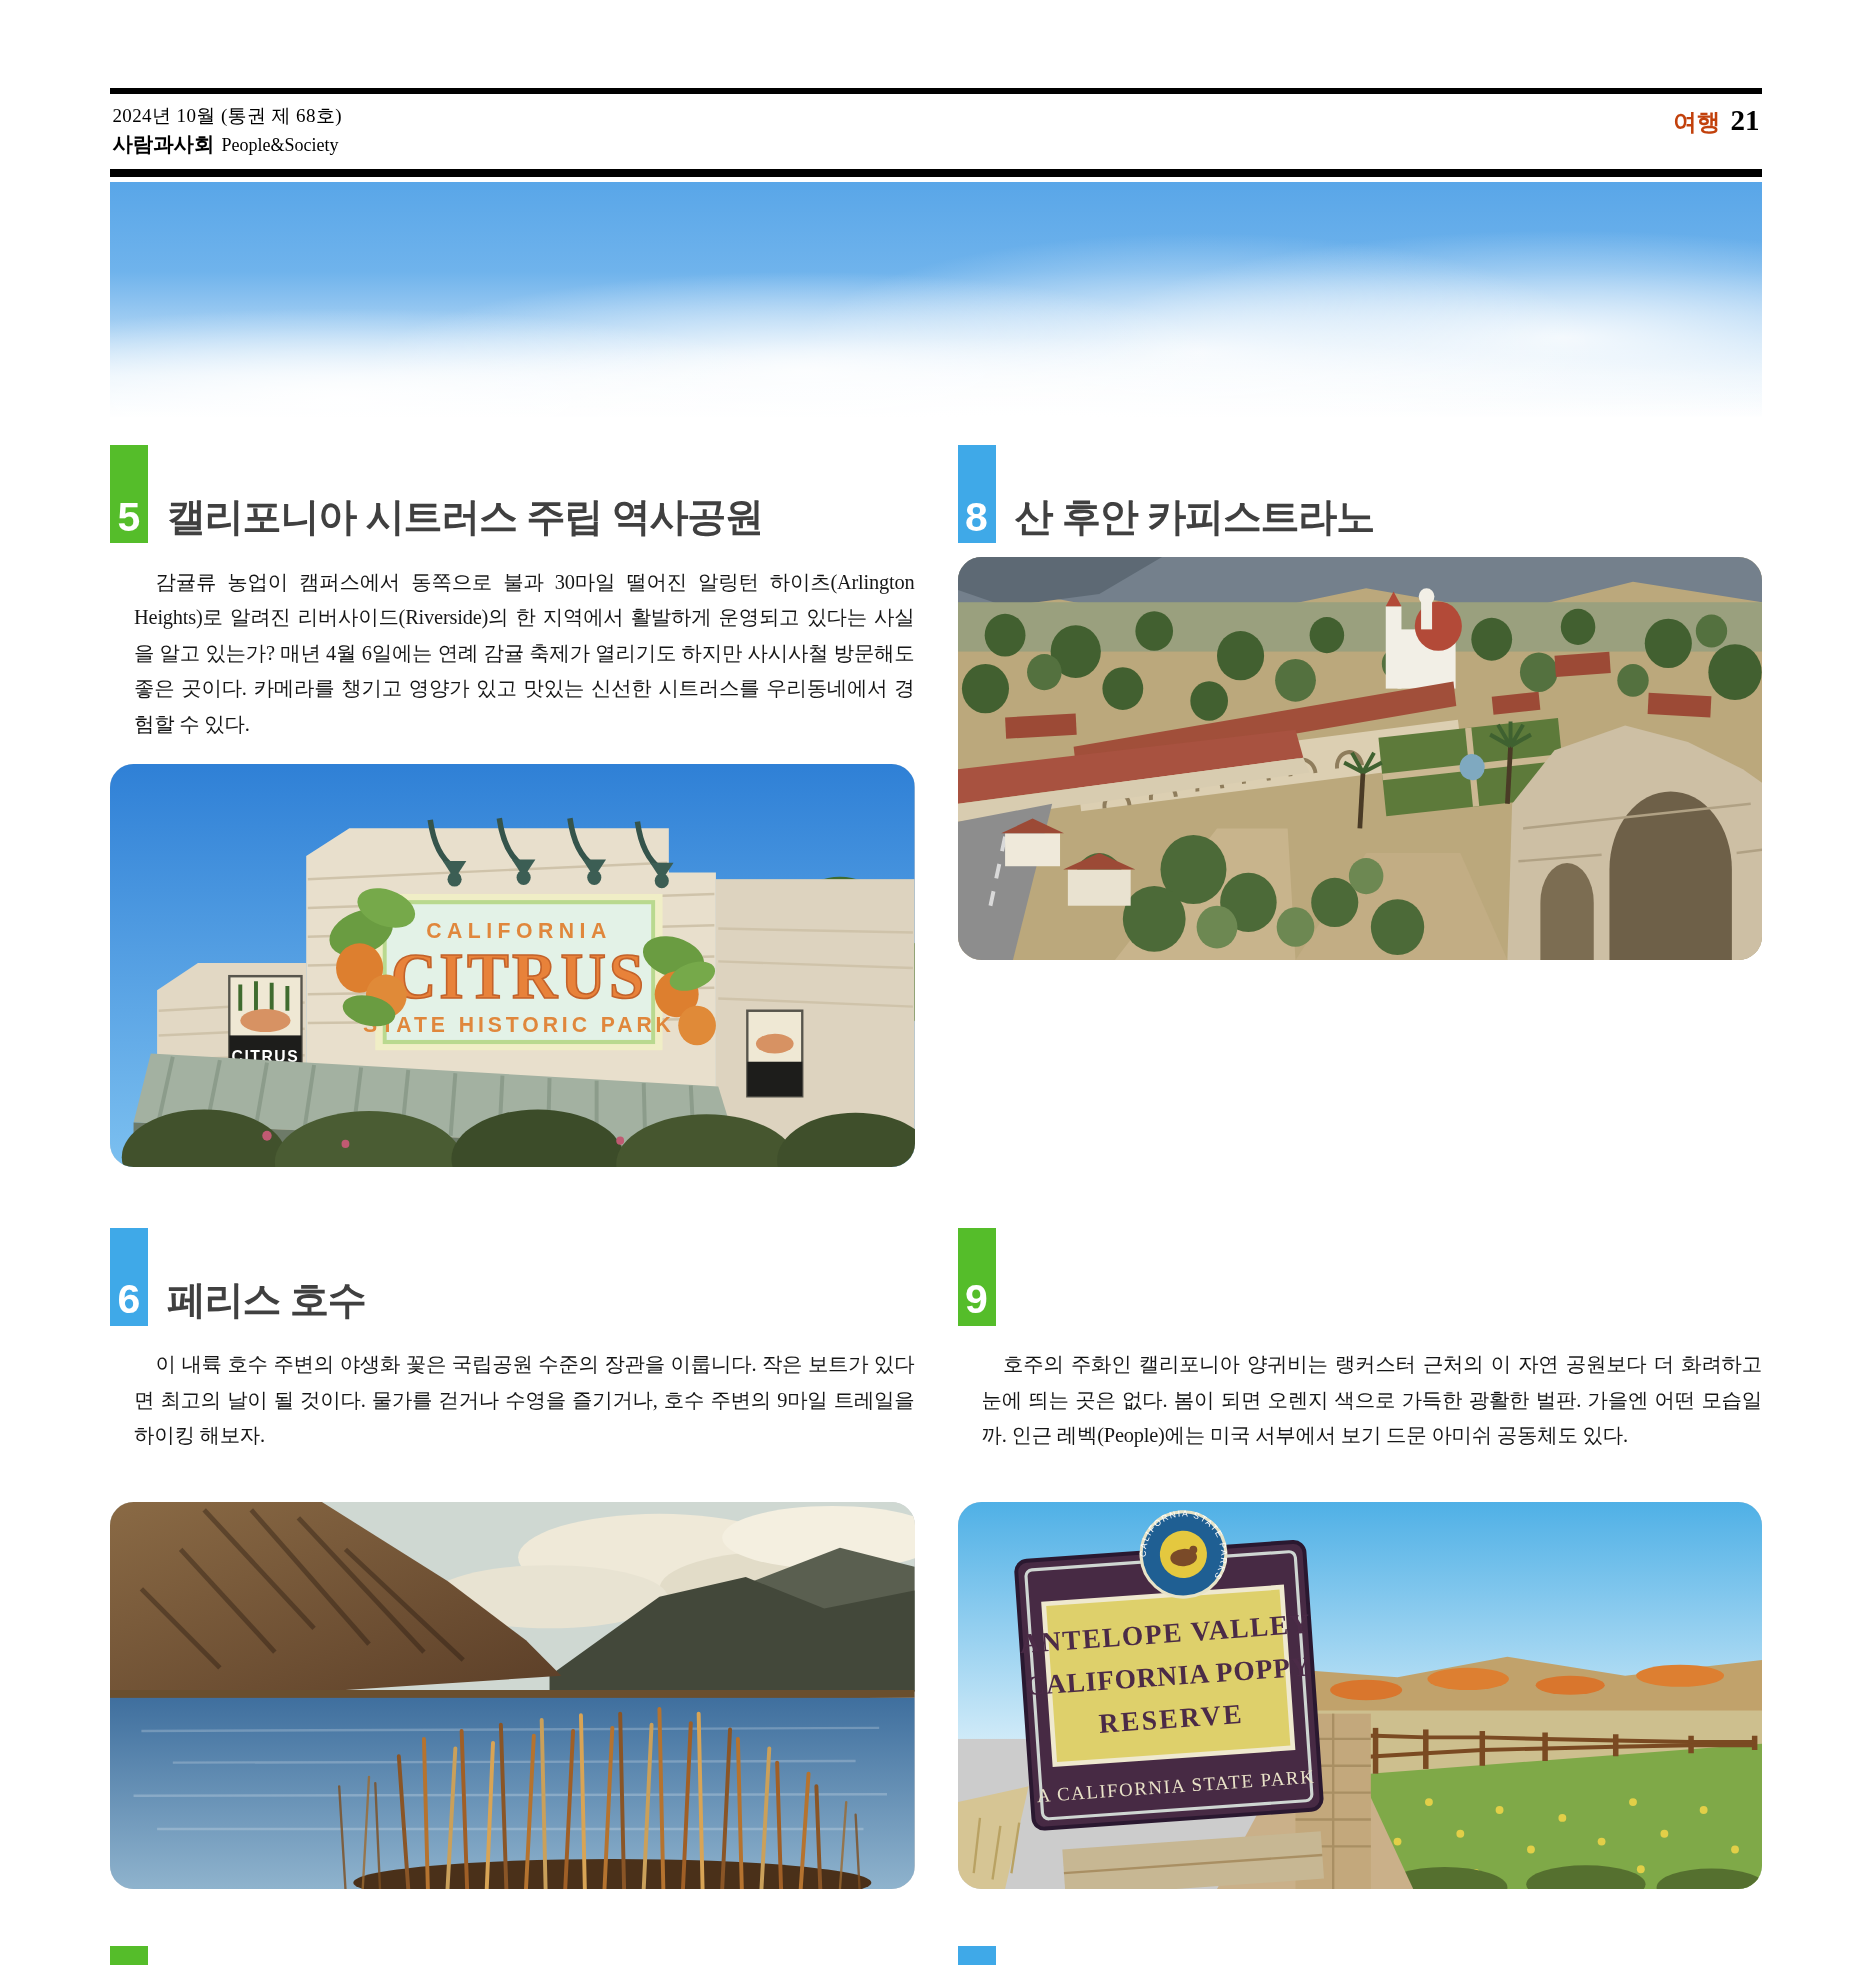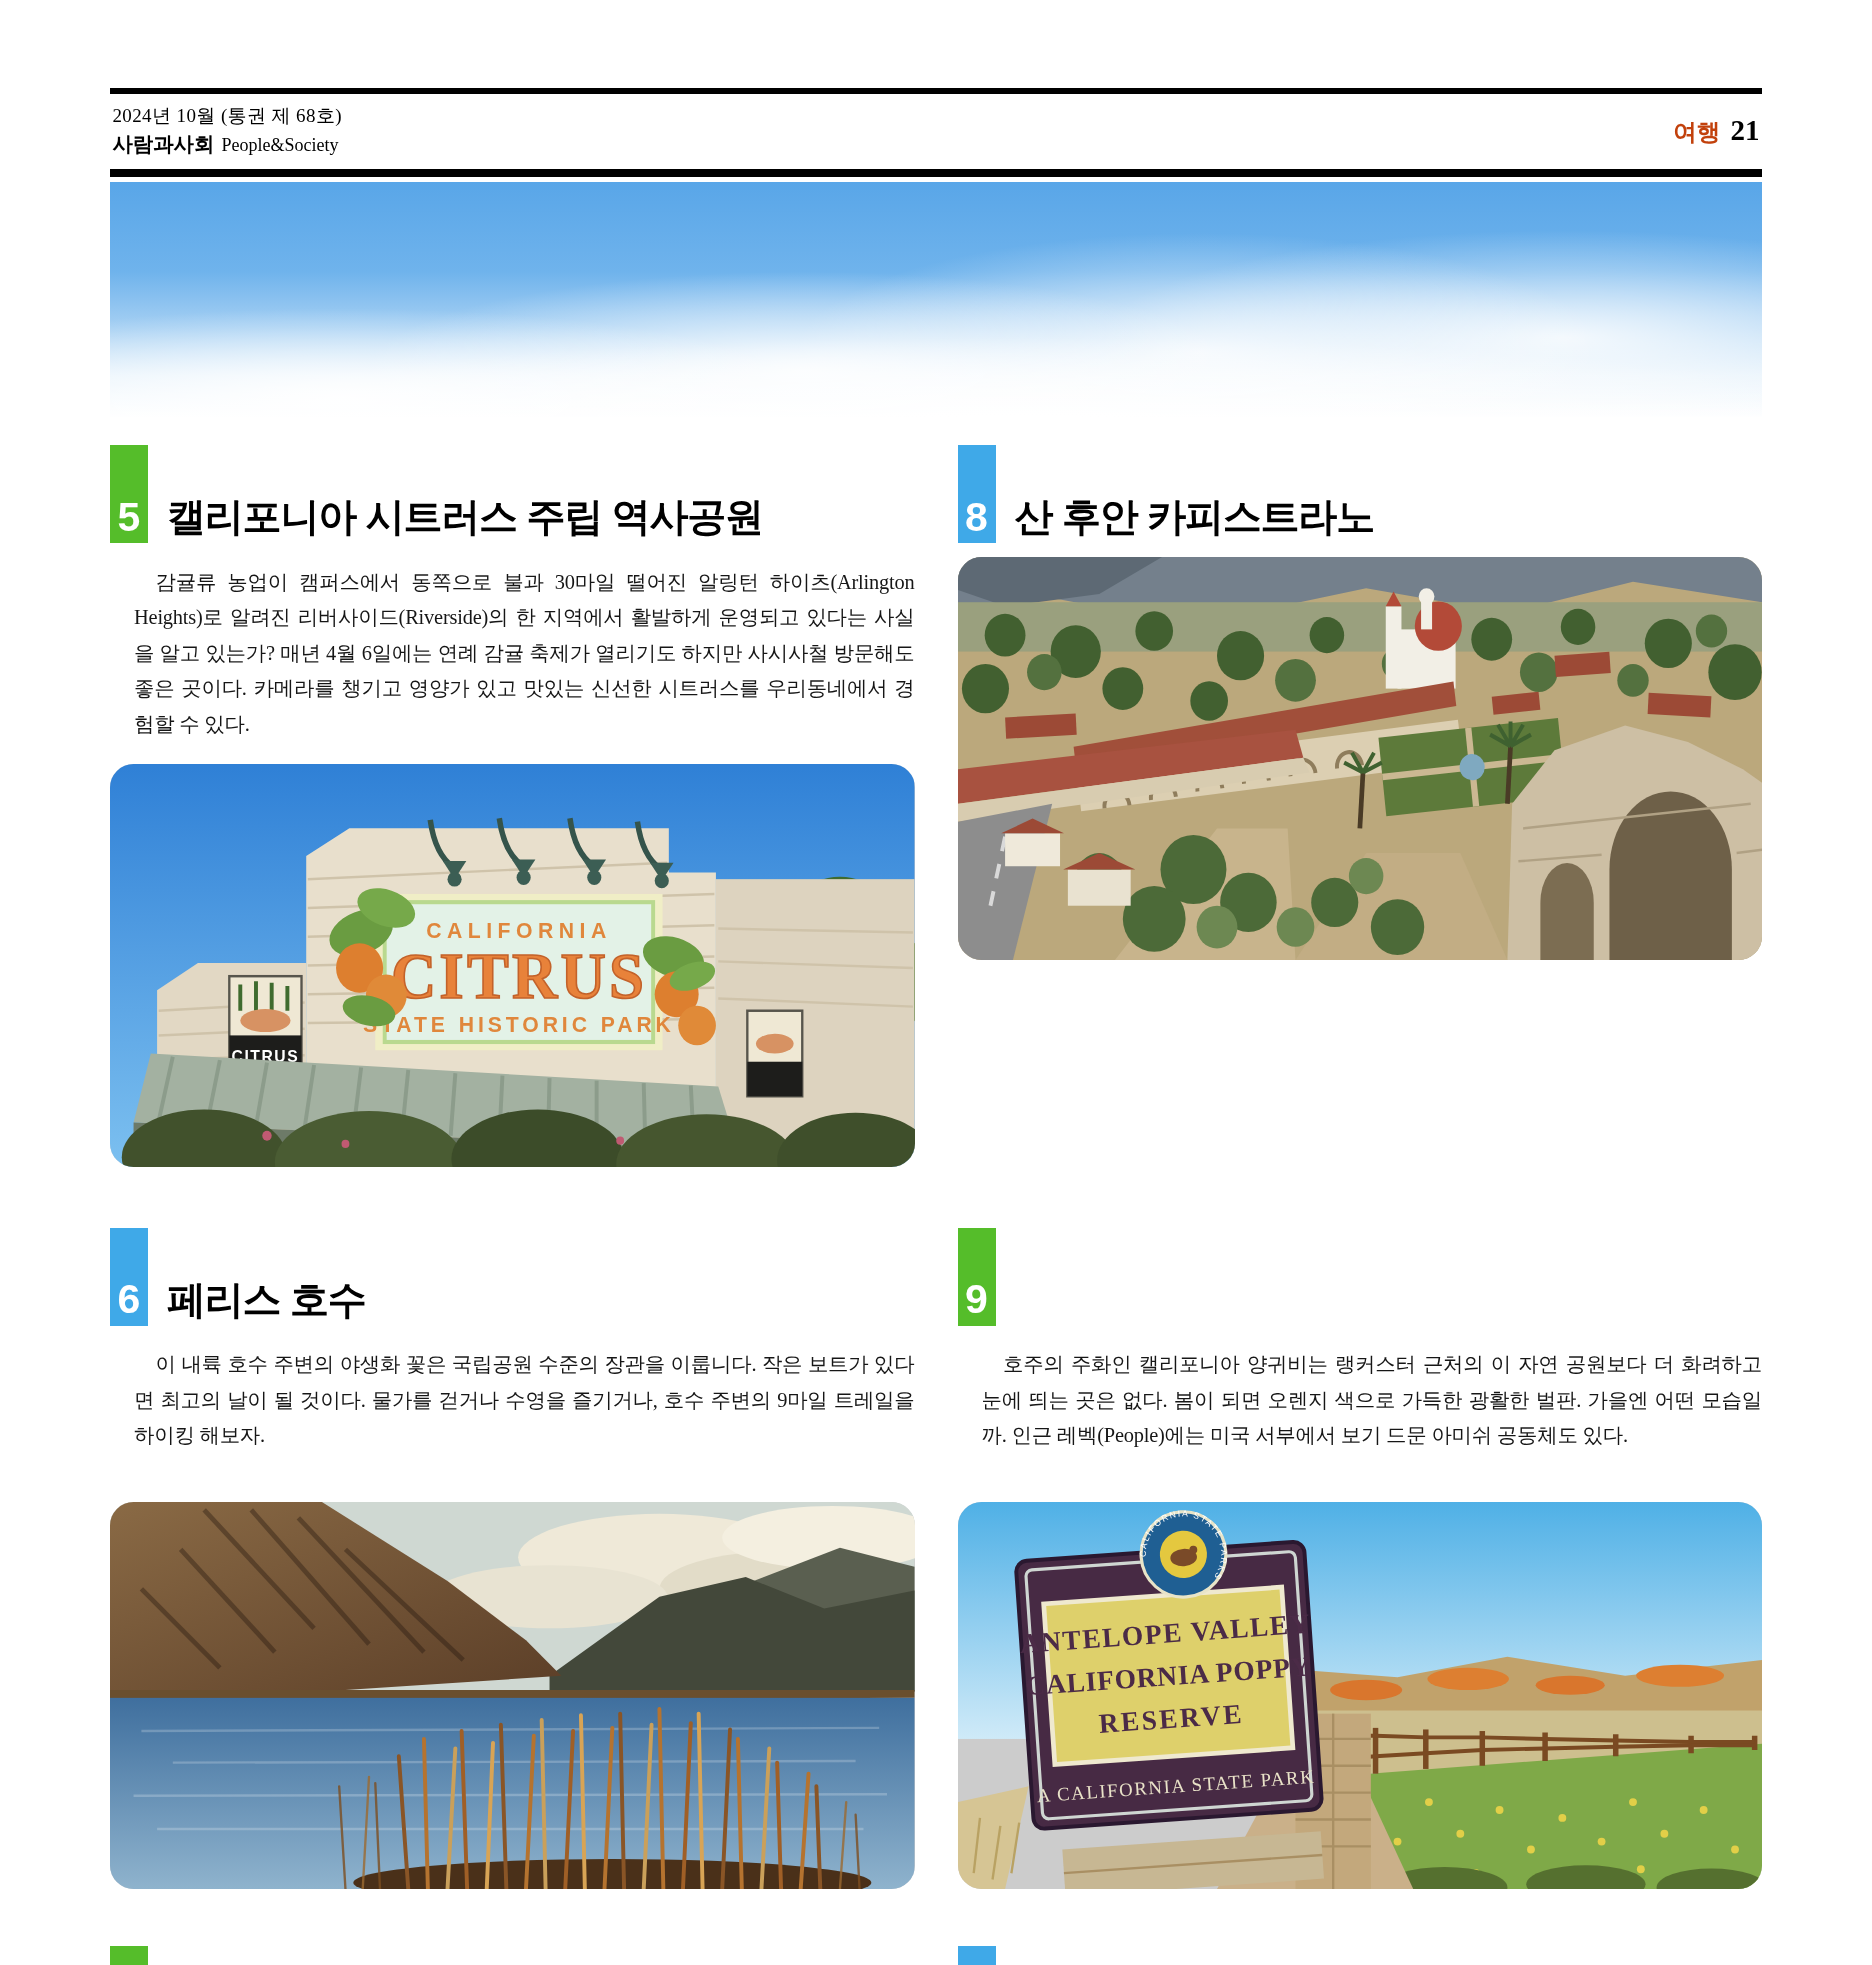--- a/index.html
+++ b/index.html
@@ -1,21 +1,21 @@
 <!DOCTYPE html>
 <html style="font-size:6.3px"><head>
 <meta charset="utf-8">
 <style>
   * { box-sizing: border-box; }
   body { margin:0; background:#ffffff; font-family:"Liberation Sans", sans-serif; }
   .page { width:1872px; height:2668px; background:#fff; padding:88px 110px 0 110px; overflow:hidden; position:relative; }
 
   
   .masthead { border-top:6.3px solid #000; border-bottom:8.6px solid #000; padding:10.2px 2.4px 11.8px 2.4px;
-              display:flex; justify-content:space-between; align-items:center; }
+              display:flex; justify-content:space-between; align-items:flex-start; }
   .mh-left { line-height:1.25; }
   .issue-line { font-family:"Liberation Serif","DejaVu Serif",serif; font-size:19px; color:#000; letter-spacing:0.4px; }
   .brand-line { margin-top:3.9px; }
   .brand-ko { font-size:20.4px; font-weight:bold; color:#000; }
   .brand-en { font-family:"Liberation Serif","DejaVu Serif",serif; font-size:18px; color:#000; margin-left:5.5px; }
   .mh-right { display:flex; align-items:baseline; gap:10.2px; }
   .section-label { font-size:23.6px; font-weight:bold; color:#c2410c; }
   .page-number { font-family:"Liberation Serif","DejaVu Serif",serif; font-size:29px; font-weight:bold; color:#000000; }
 
   
@@ -33,21 +33,21 @@
   .row { display:grid; grid-template-columns:1fr 1fr; column-gap:43px; }
   .row-1 { margin-top:27.5px; }
   .row-2 { margin-top:61px; }
   .row-3 { margin-top:57px; }
 
   .sec-head { display:flex; align-items:flex-end; gap:19px; height:98px; }
   .badge { width:38px; height:98px; flex:0 0 38px; display:flex; align-items:flex-end; justify-content:center;
            color:#fff; font-weight:bold; font-size:41px; padding-bottom:5.5px; line-height:1; }
   .badge.green { background:#55bd2a; }
   .badge.blue  { background:#3fa9e8; }
-  .sec-title { font-size:39px; font-weight:bold; color:#000000; letter-spacing:-1.2px; line-height:1.02; margin-bottom:6.3px; white-space:nowrap; }
+  .sec-title { font-size:39px; font-weight:bold; color:#404040; letter-spacing:-1.2px; line-height:1.02; margin-bottom:6.3px; white-space:nowrap; }
 
   .sec-body { margin-top:21.6px; font-family:"Liberation Serif","DejaVu Serif",serif; font-size:20.4px; line-height:1.74;
               color:#161616; text-align:justify; text-indent:21.6px; letter-spacing:-0.2px; overflow:hidden;margin-left:24px; }
   .row-1 .sec-body { height:185px; }
   .row-2 .sec-body { height:141px; }
 
   .photo { margin-top:13.8px; width:100%; border-radius:23.6px; overflow:hidden; display:block; position:relative; background:#ccc; }
   .row-1 .photo { height:403px; }
   .row-2 .photo { height:387px; }
   .photo svg { display:block; width:100%; height:100%; }

